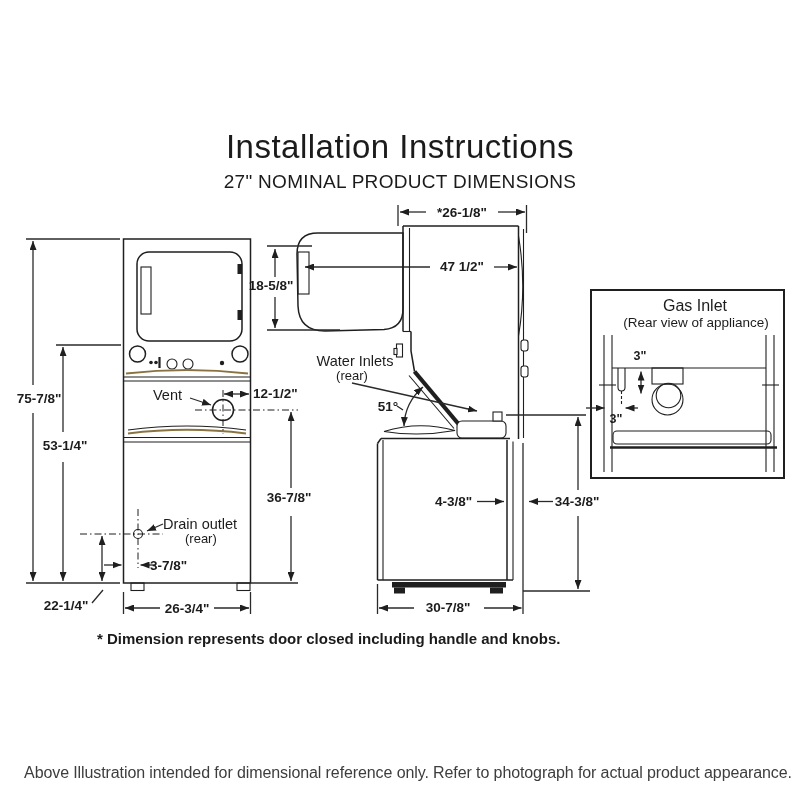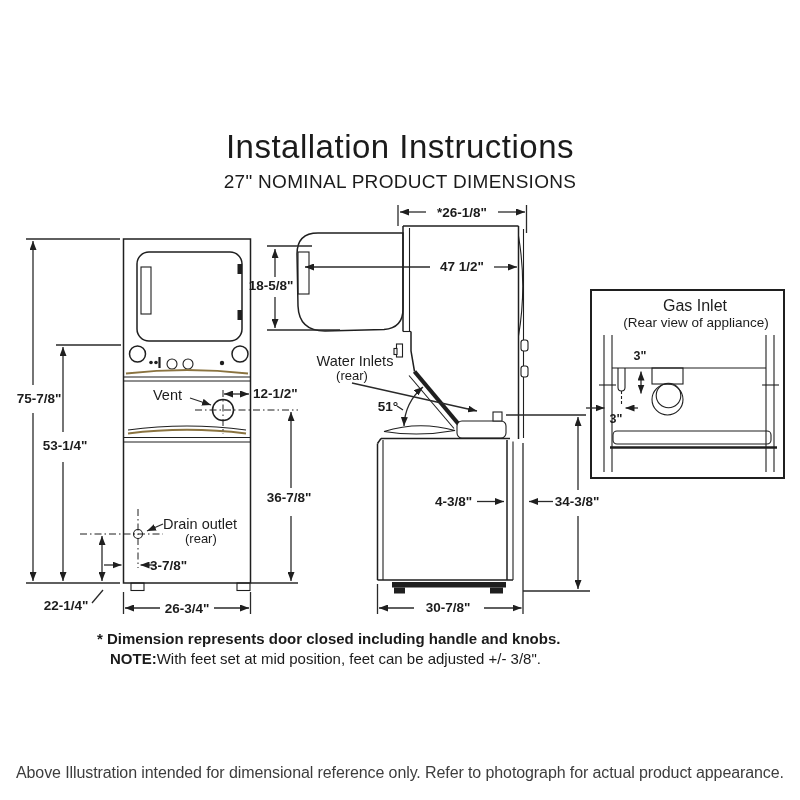--- a/index.html
+++ b/index.html
@@ -10,21 +10,21 @@
   .title{position:absolute;top:128px;left:0;width:800px;text-align:center;
          font-size:33px;font-weight:400;letter-spacing:0.5px;}
   .subtitle{position:absolute;top:171px;left:0;width:800px;text-align:center;
          font-size:19px;font-weight:400;letter-spacing:0.3px;}
   .notes{position:absolute;top:629px;left:97px;width:560px;font-size:15px;
          line-height:20px;}
   .notes .n1{font-weight:bold;}
   .notes .n2{padding-left:13px;}
   .notes .nlabel{font-weight:bold;}
   .footer{position:absolute;top:764px;left:16px;width:784px;font-size:16px;
-         color:#3d3d3d;letter-spacing:-0.1px;}
+         color:#3d3d3d;letter-spacing:-0.1px;text-align:center;}
   svg.diagram{position:absolute;top:190px;left:0;}
   
   .s{stroke:#1f1f1f;stroke-width:1.5;fill:none;}
   .s1{stroke:#1f1f1f;stroke-width:1.1;fill:none;}
   .sf{fill:#1f1f1f;stroke:none;}
   .wf{fill:#ffffff;}
   .dd{stroke:#1f1f1f;stroke-width:1;fill:none;stroke-dasharray:7 3 1.5 3;}
   .gold{stroke:#8a7340;stroke-width:1.8;fill:none;}
   .dim{stroke:#2a2a2a;stroke-width:1.3;fill:none;}
   .dt{font:bold 13.5px "Liberation Sans",sans-serif;fill:#1c1c1c;}
@@ -261,16 +261,15 @@
       <path class="dim" d="M641,382 V393.5" marker-end="url(#arr)"></path>
       <path class="dim" d="M586,408 H604.5" marker-end="url(#arr)"></path>
       <path class="dim" d="M638,408 H625.5" marker-end="url(#arr)"></path>
       <text class="dts" x="616" y="423" text-anchor="middle">3"</text>
     </g>
   </g>
 </svg>
 
 <div class="notes">
   <div class="n1">* Dimension represents door closed including handle and knobs.</div>
-  <div class="n2"><span class="nlabel">NOTE:</span><span>With feet set at mid position, feet can be adjusted +/- 3/8".</span></div>
 </div>
 
 <div class="footer">Above Illustration intended for dimensional reference only. Refer to photograph for actual product appearance.</div>
 
 </body></html>

